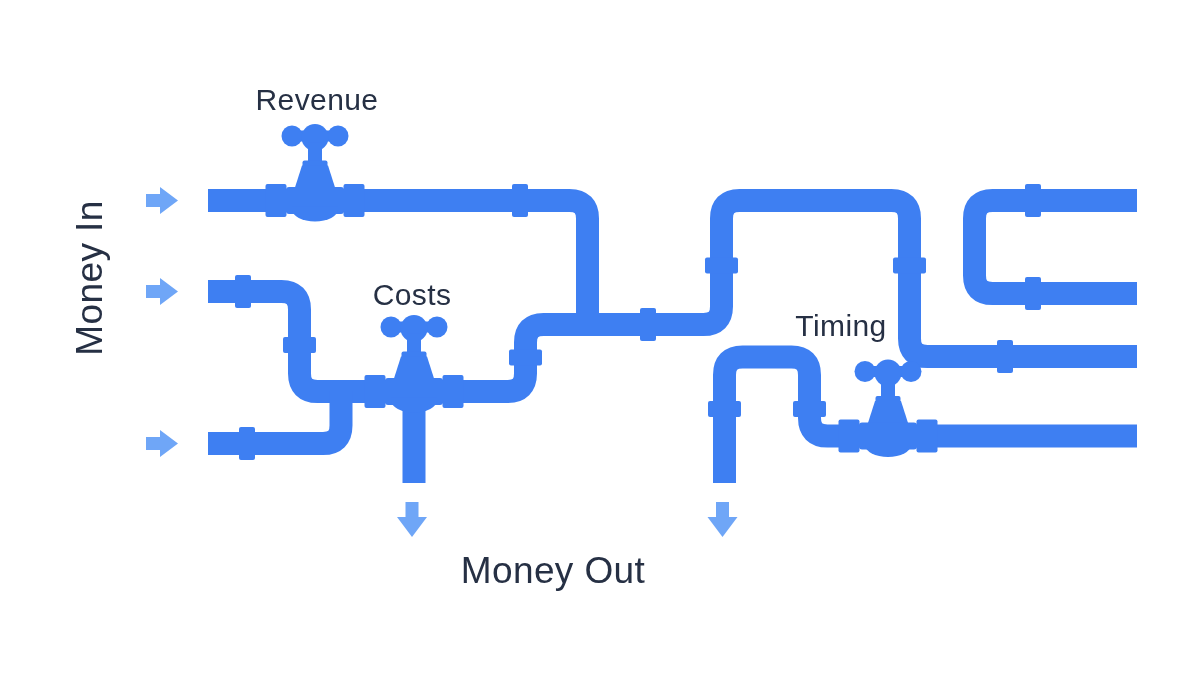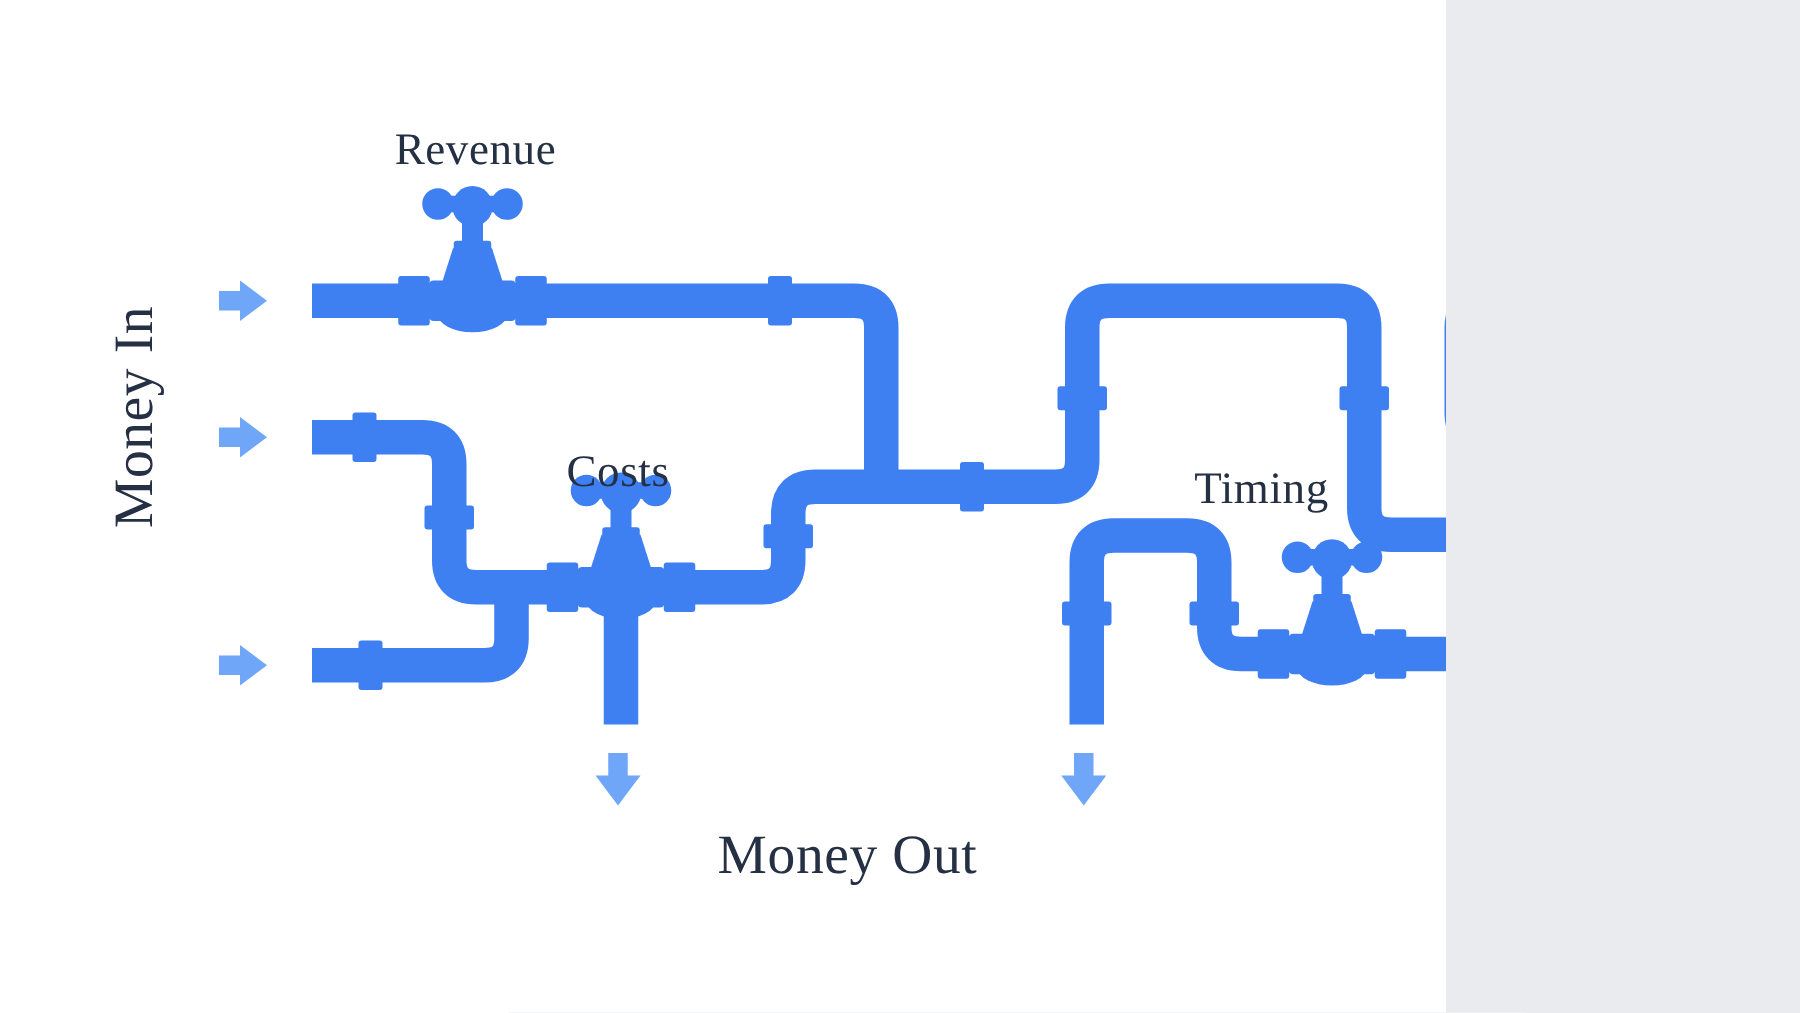--- a/index.html
+++ b/index.html
@@ -1,42 +1,42 @@
 <!DOCTYPE html>
 <html style="--pipe: #3E7FF2; --arrow: #6FA6F7; --text: #263044; --background: #FFFFFF;"><head>
 <meta charset="utf-8">
 <style>
   html, body { margin: 0; padding: 0; background: #e9ebee; }
   .stage {
     position: relative;
-    width: 964px;
+    width: 1200px;
     height: 675px;
     background: var(--background, #ffffff);
     overflow: hidden;
-    font-family: Liberation Serif, serif;
+    font-family: Liberation Sans, sans-serif;
   }
   .stage svg { position: absolute; left: 0; top: 0; }
   .pipe   { stroke: var(--pipe, #3e7ff2); stroke-width: 23; fill: none; }
   .fitting { fill: var(--pipe, #3e7ff2); }
   .flow-arrow { fill: var(--arrow, #6fa6f7); }
   .label {
     position: absolute;
     color: var(--text, #232c3d);
     font-weight: 500;
     letter-spacing: .4px;
     text-align: center;
     white-space: nowrap;
     user-select: none;
   }
   .label.small { font-size: 30px; line-height: 38px; width: 200px; }
   .label.big   { font-size: 37px; line-height: 46px; width: 260px; }
   .label.revenue   { left: 217px; top: 81px; }
-  .label.costs     { left: 312px; top: 276px; margin-top: 20px; }
+  .label.costs     { left: 312px; top: 276px; }
   .label.timing    { left: 741px; top: 307px; text-align: center; }
-  .label.money-out { left: 435px; top: 548px; }
+  .label.money-out { left: 423px; top: 548px; }
   .label.money-in  { left: -40px; top: 255px; transform: rotate(-90deg); }
 </style>
 </head>
 <body>
 
 <div class="stage">
 
   <svg width="1200" height="675" viewBox="0 0 1200 675" aria-hidden="true">
     <defs>
 

